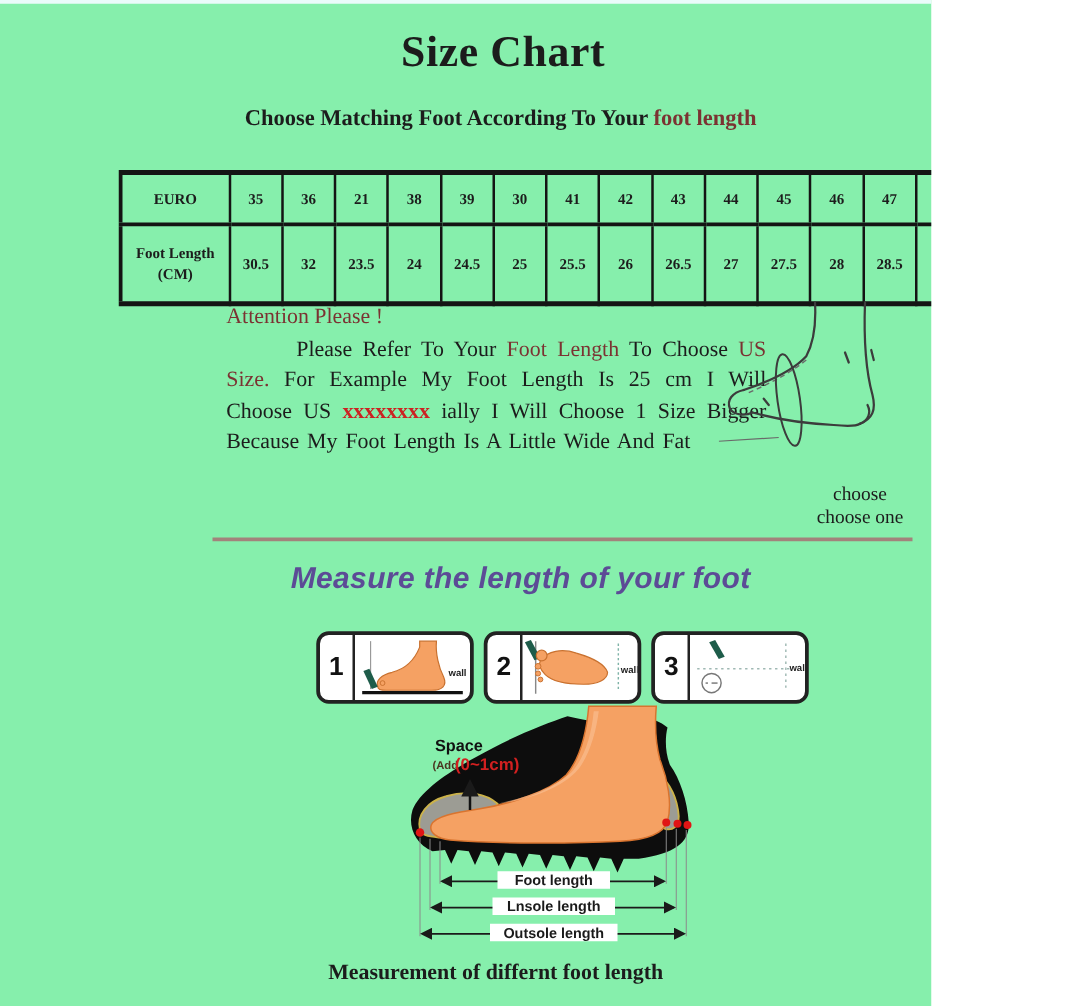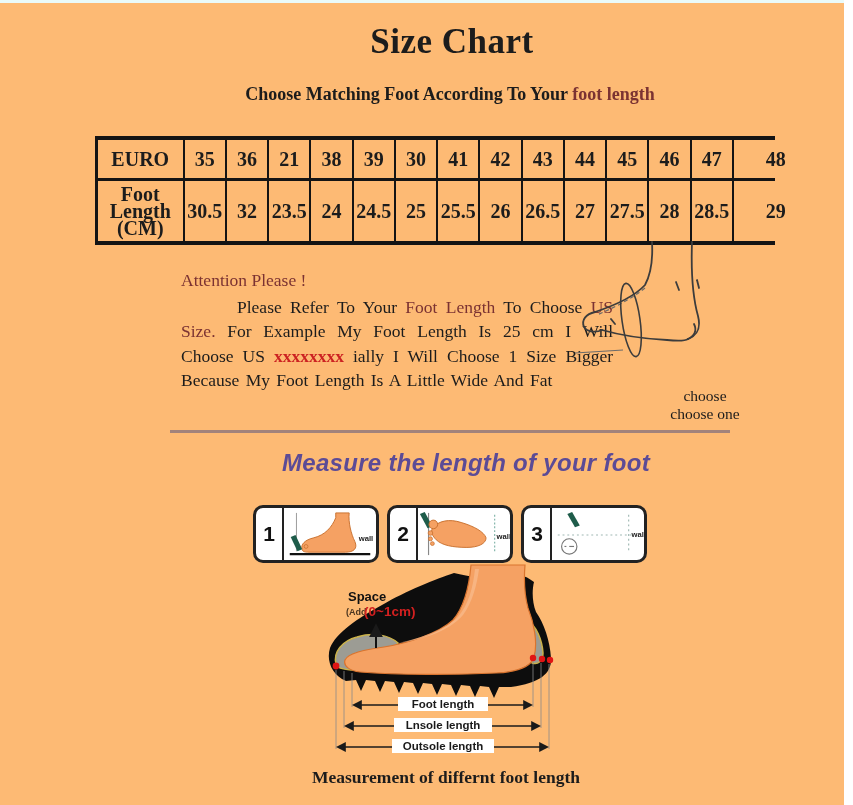--- a/index.html
+++ b/index.html
@@ -1,45 +1,45 @@
 <!DOCTYPE html>
 <html><head>
 <meta charset="utf-8">
 <style>
   html,body{margin:0;padding:0;background:#ffffff;}
-  .page{position:relative;width:844px;height:805px;background:#fdba74;overflow:hidden;
+  .page{position:relative;width:745px;height:805px;background:#86efac;overflow:hidden;
         font-family:"Liberation Serif", serif;color:#1c1c1c;}
   .top-strip{position:absolute;top:0;left:0;width:853px;height:3px;background:#eafbfa;}
 
   .title{position:absolute;top:22px;left:0;width:100%;text-align:center;
          transform:translateX(30px);font-size:35px;font-weight:bold;letter-spacing:.5px;}
   .subtitle{position:absolute;top:84px;left:0;width:100%;text-align:center;
          transform:translateX(28px);font-size:18px;font-weight:bold;}
   .maroon{color:#7b3232;}
   .red{color:#cc2222;font-weight:bold;}
 
   
   table.size{position:absolute;top:136px;left:95px;width:680px;border-collapse:collapse;
          table-layout:fixed;border-top:4px solid #141414;border-bottom:4px solid #141414;
          border-left:3px solid #141414;}
   table.size th,table.size td{border-right:2px solid #141414;text-align:center;
-         font-weight:bold;font-size:20px;padding:0;}
+         font-weight:bold;font-size:12px;padding:0;}
   table.size col.lbl{width:87px;}
   table.size tr.hdr th{height:38px;border-bottom:3px solid #141414;}
   table.size tr.vals td{height:60px;}
   table.size th:last-child,table.size td:last-child{border-right:none;padding-left:32px;}
   .rowlabel{font-size:15.5px;line-height:17px;margin-top:22px;}
 
   
-  .attention{position:absolute;top:268px;left:181px;width:432px;font-size:17.5px;line-height:24.5px;}
+  .attention{position:absolute;top:240px;left:181px;width:432px;font-size:17.5px;line-height:24.5px;}
   .attention .heading{color:#7b3232;margin:0 0 2px 0;}
   .attention p{margin:0;text-align:justify;text-indent:56px;word-spacing:2px;}
 
   .foot-sketch{position:absolute;top:240px;left:575px;width:168px;height:132px;}
-  .callout{position:absolute;top:387px;left:635px;width:140px;text-align:center;
+  .callout{position:absolute;top:387px;left:618px;width:140px;text-align:center;
            font-size:15.5px;line-height:17.5px;}
 
   .divider{position:absolute;top:430px;left:170px;width:560px;height:3px;background:#a2837b;}
 
   .measure-heading{position:absolute;top:449px;left:0;width:100%;text-align:center;
            transform:translateX(44px);font-family:"Liberation Sans", sans-serif;
            font-weight:bold;font-style:italic;font-size:24px;color:#5c4b96;letter-spacing:.3px;}
 
   
   .steps{position:absolute;top:505px;left:253px;display:flex;gap:8px;}

